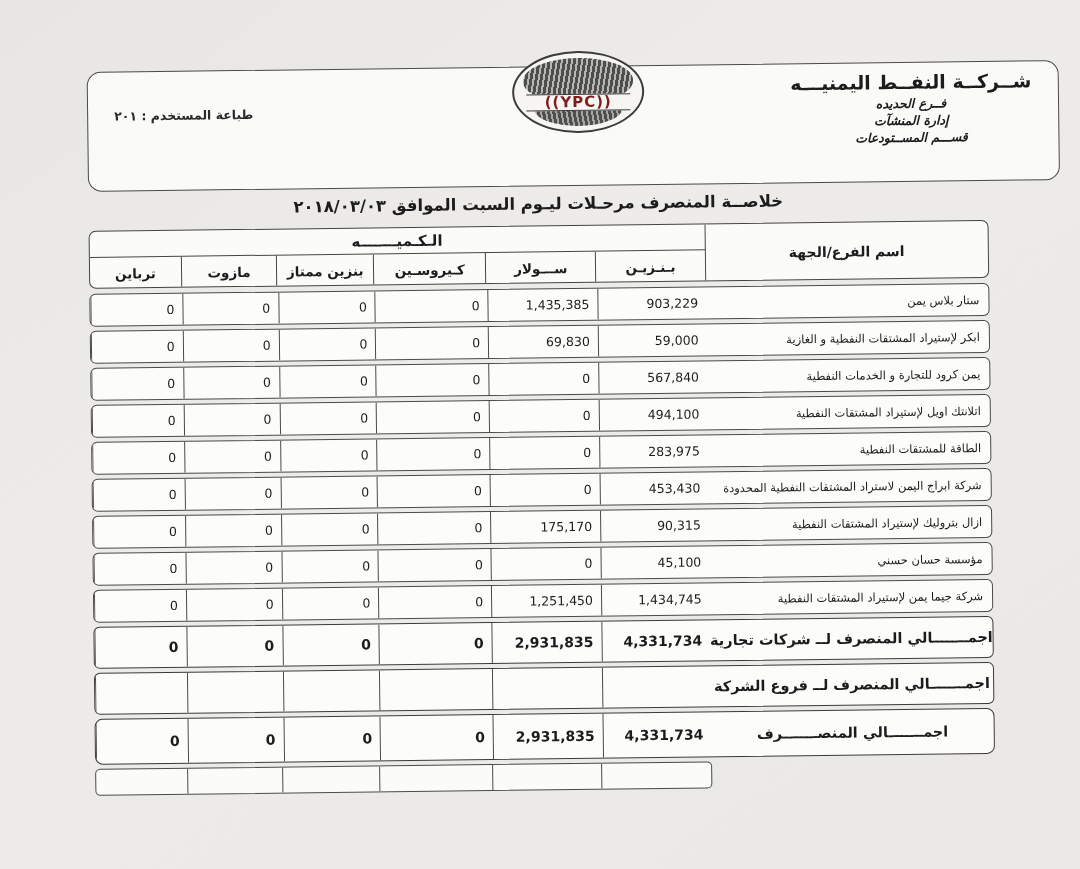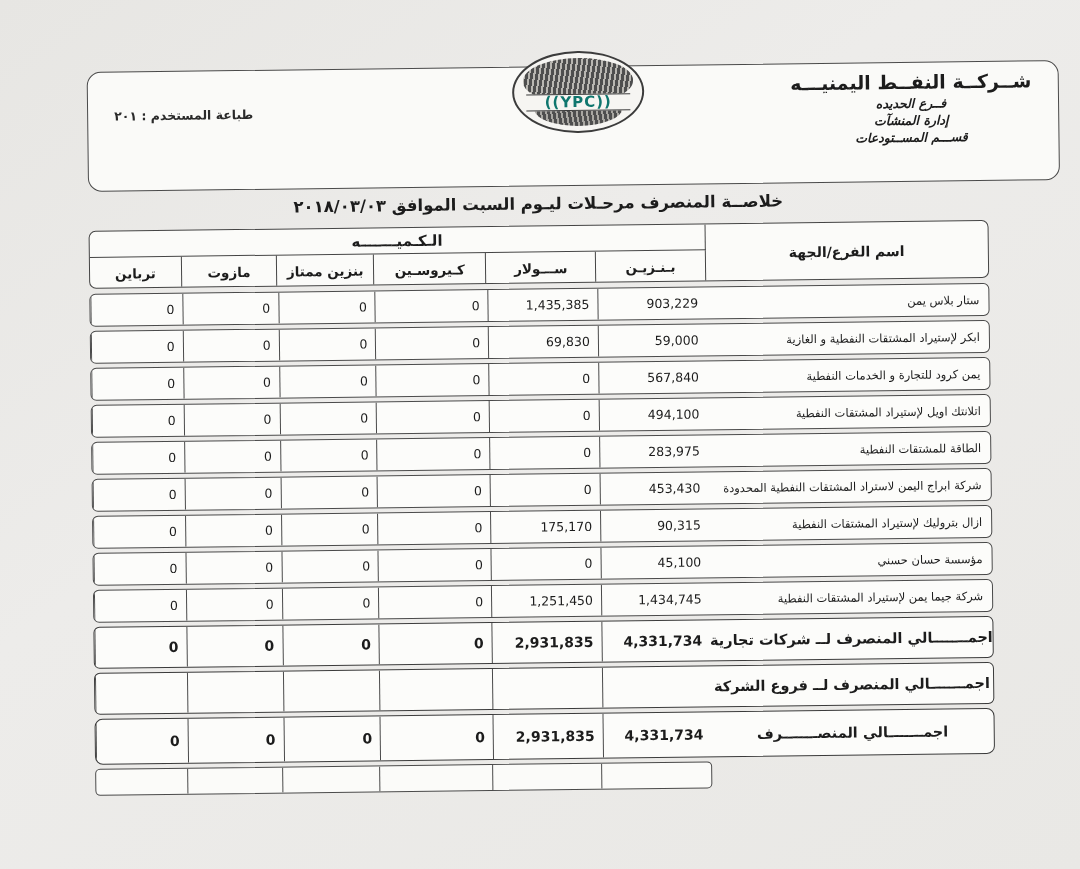--- a/index.html
+++ b/index.html
@@ -63,21 +63,21 @@
     position: absolute; left: 16%; right: 16%; bottom: 6%; height: 26%;
     border-radius: 0 0 60% 60% / 0 0 100% 100%;
     background: repeating-linear-gradient(80deg, #4e4e4e 0 3px, #a9a7a2 3px 5px);
   }
   .seal-band {
     position: absolute; left: 9%; right: 9%; top: 52%; height: 22%;
     background: #f6f5f2;
     border-top: 1.5px solid #3c3c3c; border-bottom: 1.5px solid #3c3c3c;
     display: flex; align-items: center; justify-content: center;
   }
-  .seal-text { font-size: 15px; font-weight: bold; letter-spacing: 1px; color: #0f766e; }
+  .seal-text { font-size: 15px; font-weight: bold; letter-spacing: 1px; color: #7f1d1d; }
 
   
   .title {
     direction: rtl;
     margin: 8px 84px 0 12px;
     width: 900px;
     text-align: center;
     font-size: 16.5px; font-weight: bold;
     letter-spacing: 0.2px;
   }

